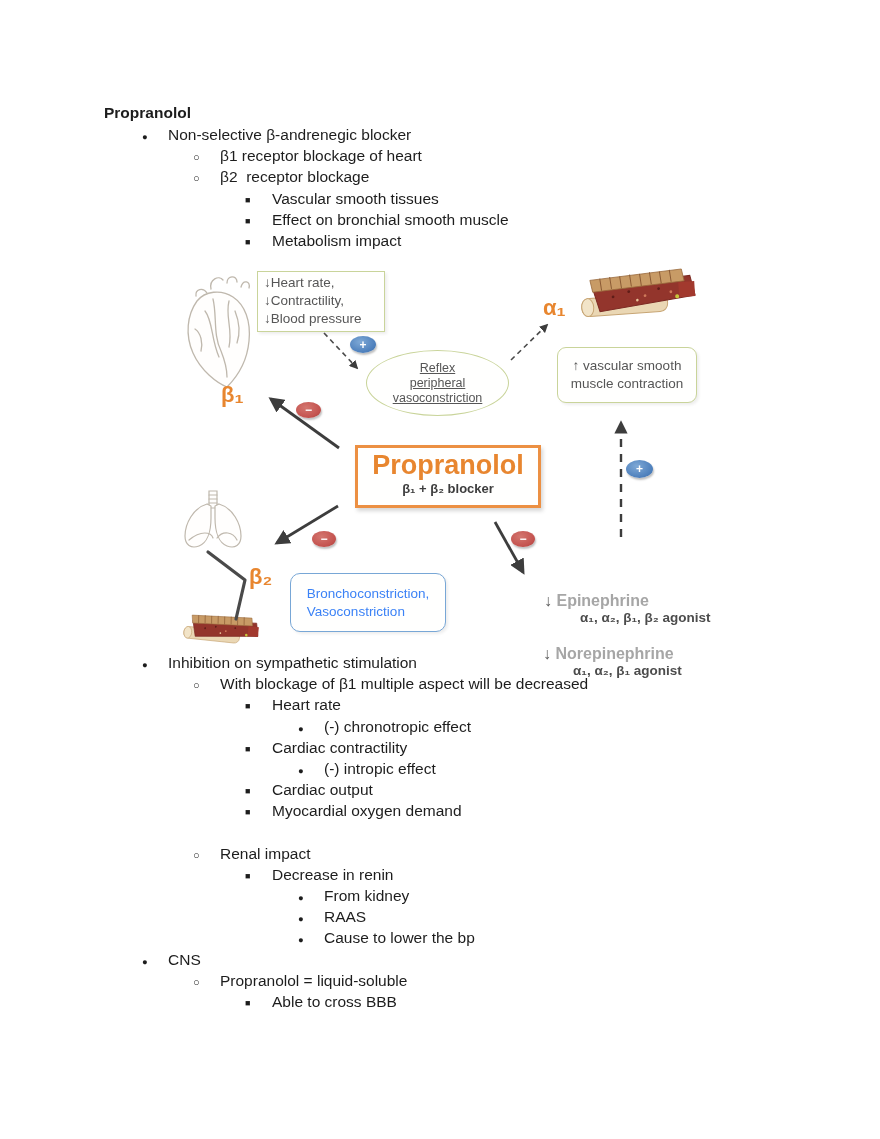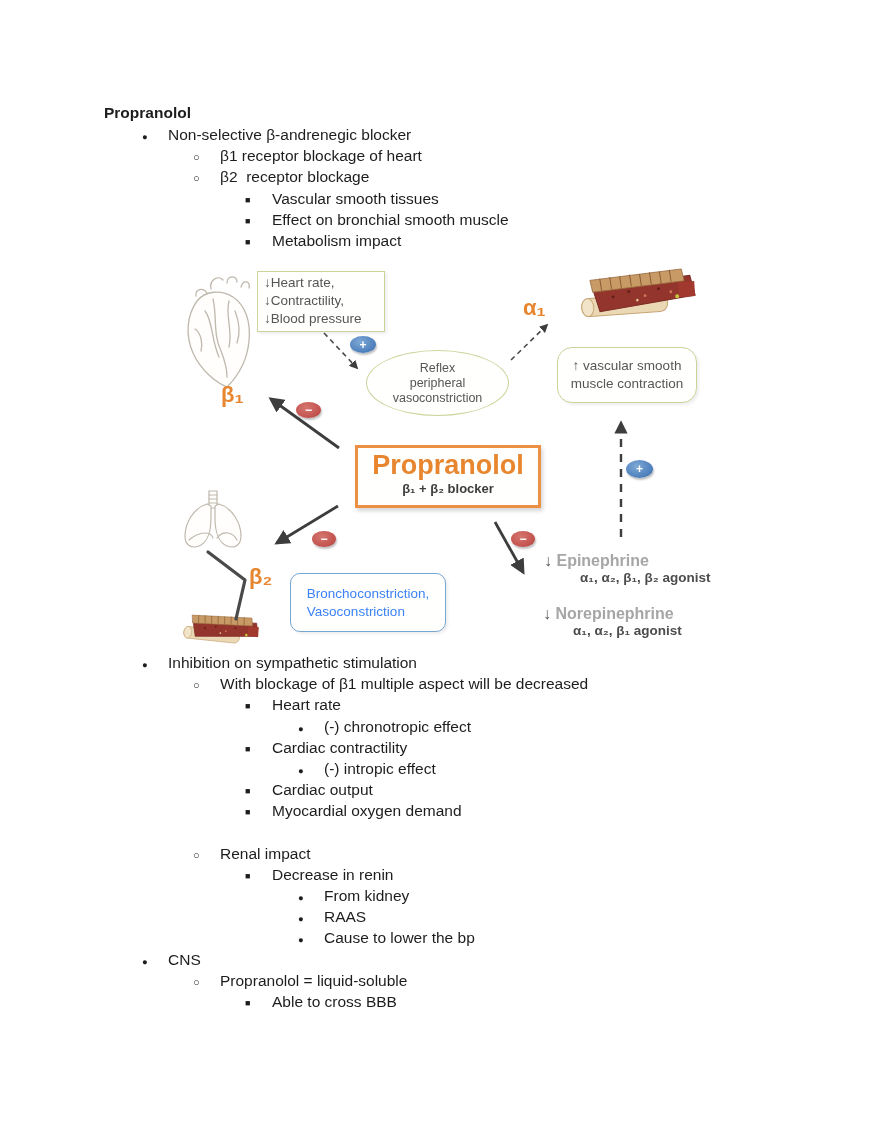--- a/index.html
+++ b/index.html
@@ -21,52 +21,52 @@
 
   
   .diagram{position:absolute;left:183px;top:265px;width:524px;height:385px;}
   .diagram *{box-sizing:border-box;}
   .dbox{position:absolute;background:#fffffe;white-space:pre-line;color:#565656;
         font-size:13.5px;line-height:18px;}
   .effects-box{left:74px;top:6px;width:128px;height:61px;border:1.5px solid var(--olive);
         padding:2px 8px 0 6px;box-shadow:2px 2px 3px rgba(0,0,0,.07);}
   .reflex-ellipse{left:183px;top:85px;width:143px;height:66px;border:1.5px solid var(--olive);
         border-radius:50%;display:flex;align-items:center;justify-content:center;text-align:center;
-        font-size:12.5px;line-height:15px;}
+        font-size:12.5px;line-height:15px;text-decoration:underline;}
   .vascular-box{left:374px;top:82px;width:140px;height:56px;border:1.5px solid var(--olive);
-        border-radius:15px;display:flex;align-items:center;justify-content:center;text-align:center;
+        border-radius:9px;display:flex;align-items:center;justify-content:center;text-align:center;
         box-shadow:2px 2px 3px rgba(0,0,0,.07);}
   .broncho-box{left:107px;top:308px;width:156px;height:59px;border:1.6px solid var(--blue_border);
         border-radius:10px;display:flex;align-items:center;justify-content:center;text-align:left;
         color:#3b82f6;box-shadow:2px 2px 3px rgba(0,0,0,.07);}
   .prop-box{left:172px;top:180px;width:186px;height:63px;border:3px solid var(--box_border_orange);
         text-align:center;box-shadow:2px 3px 4px rgba(0,0,0,.16);white-space:normal;}
   .prop-title{font-size:27px;font-weight:bold;color:var(--orange);line-height:32px;margin-top:1px;}
   .prop-sub{font-size:13px;font-weight:bold;color:#3d3d3d;line-height:16px;}
   .greek{position:absolute;font-weight:bold;color:var(--orange);font-size:22px;line-height:22px;}
-  .alpha1{left:340px;top:32px;}
+  .alpha1{left:360px;top:32px;}
   .beta1{left:38px;top:119px;}
   .beta2{left:66px;top:301px;text-align:right;}
   .badge{position:absolute;border-radius:50%;display:flex;align-items:center;justify-content:center;
         color:#fff;font-size:12px;font-weight:bold;line-height:1;z-index:6;
         box-shadow:1px 2px 2px rgba(0,0,0,.25);}
   .badge.plus{background:radial-gradient(ellipse at 40% 35%, #7fa9d6, var(--badge_blue) 65%, #3c6ca6);}
   .badge.minus{background:radial-gradient(ellipse at 40% 35%, #d4766f, var(--badge_red) 65%, #9e3d3a);}
   .plus1{left:167px;top:71px;width:26px;height:17px;}
   .plus2{left:443px;top:195px;width:27px;height:18px;}
   .minus1{left:113px;top:137px;width:25px;height:16px;}
   .minus2{left:129px;top:266px;width:24px;height:16px;}
   .minus3{left:328px;top:266px;width:24px;height:16px;}
   .overlay{position:absolute;left:0;top:0;z-index:5;}
   .sketch{position:absolute;}
   .heart-sketch{left:0;top:6px;}
   .lungs-sketch{left:0;top:223px;}
   .vessel-top{left:396px;top:4px;transform:rotate(-4deg);}
   .vessel-bottom{left:0;top:348px;transform:rotate(6deg);}
-  .hormone{position:absolute;white-space:nowrap;}
+  .hormone{position:absolute;white-space:nowrap;margin-top:40px;}
   .hormone .head{font-size:16px;color:#a6a6a6;font-weight:bold;}
   .hormone .head .ar{color:#5c5c5c;}
   .hormone .sub{font-size:13.5px;color:#4c4c4c;font-weight:bold;}
   .epi{left:361px;top:287px;}
   .epi .sub{margin-left:36px;}
   .norepi{left:360px;top:340px;}
   .norepi .sub{margin-left:30px;}
 </style>
 </head>
 <body>

